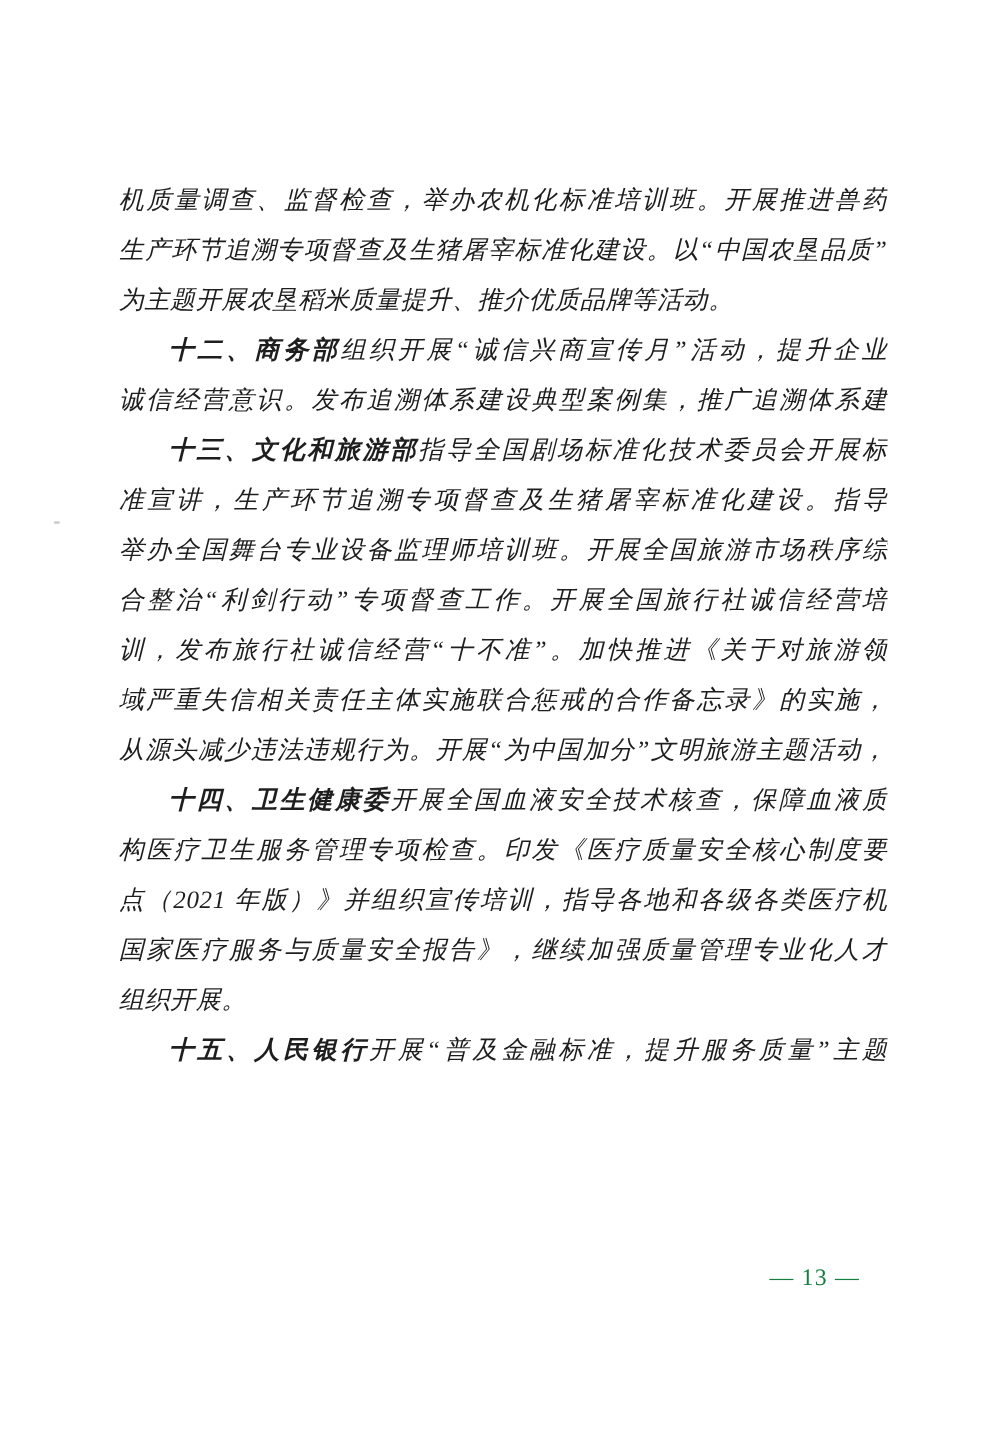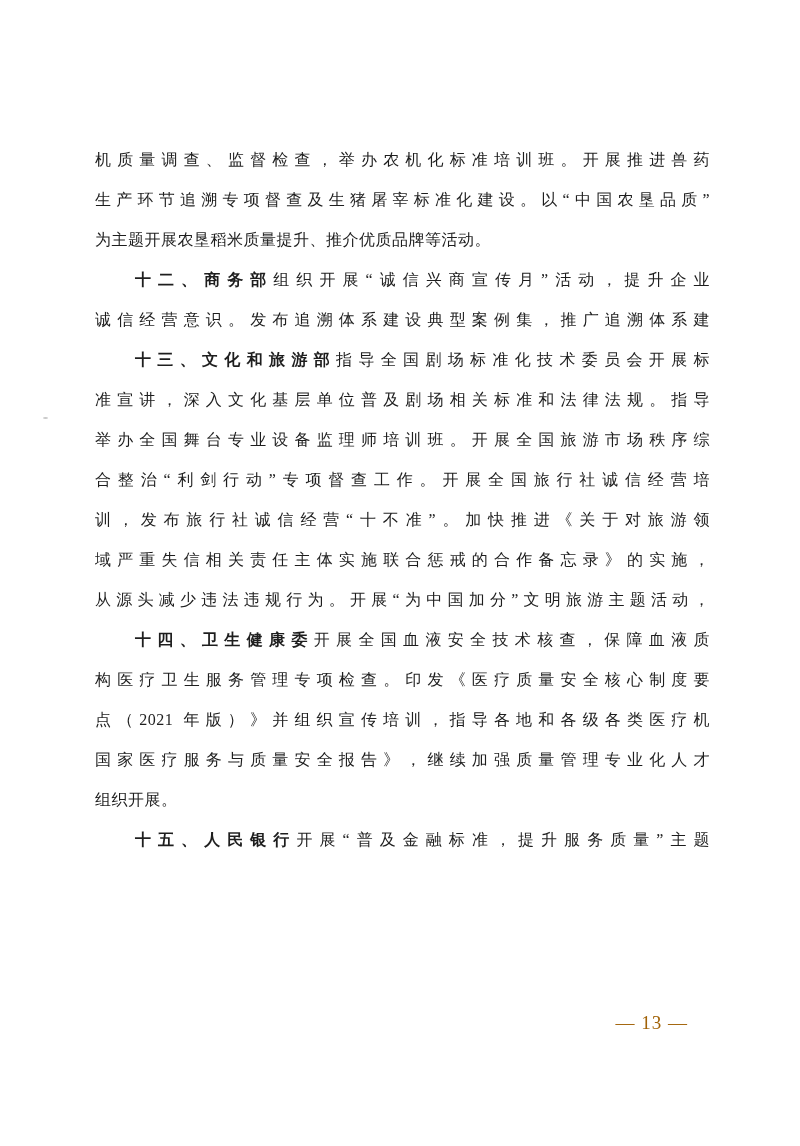--- a/index.html
+++ b/index.html
@@ -22,45 +22,46 @@
   }
   .text-column {
     position: absolute;
     left: 95px;
     top: 140px;
     width: 615px;
   }
   .line {
     height: 40px;
     line-height: 40px;
-    font-size: 16px;
+    font-size: 20px;
     text-align: justify;
     text-align-last: justify;
     text-justify: inter-character;
     overflow: hidden;
     letter-spacing: 0.5px;
+    font-style: italic;
   }
   .line.indent {
     padding-left: 40px;
   }
   .line.lastline {
     text-align: right;
     text-align-last: left;
   }
   .b {
     font-weight: bold;
     margin-top: 32px;
   }
   .page-number {
     position: absolute;
     top: 1008px;
     right: 112px;
     font-size: 19px;
     line-height: 30px;
-    color: #a16207;
+    color: #15803d;
     letter-spacing: 1px;
   }
   .scan-speck {
     position: absolute;
     left: 43px;
     top: 417px;
     width: 5px;
     height: 2px;
     background: #c9c9c9;
     border-radius: 50%;
@@ -76,21 +77,21 @@
         <div class="line"><span>机质量调查、监督检查，举办农机化标准培训班。开展推进兽药</span></div>
         <div class="line"><span>生产环节追溯专项督查及生猪屠宰标准化建设。以“中国农垦品质”</span></div>
         <div class="line lastline"><span>为主题开展农垦稻米质量提升、推介优质品牌等活动。</span></div>
       </div>
       <div>
         <div class="line indent"><span class="b">十二、商务部</span><span>组织开展“诚信兴商宣传月”活动，提升企业</span></div>
         <div class="line"><span>诚信经营意识。发布追溯体系建设典型案例集，推广追溯体系建</span></div>
       </div>
       <div>
         <div class="line indent"><span class="b">十三、文化和旅游部</span><span>指导全国剧场标准化技术委员会开展标</span></div>
-        <div class="line"><span>准宣讲，深入文化基层单位普及剧场相关标准和法律法规。指导</span></div>
+        <div class="line"><span>准宣讲，生产环节追溯专项督查及生猪屠宰标准化建设。指导</span></div>
         <div class="line"><span>举办全国舞台专业设备监理师培训班。开展全国旅游市场秩序综</span></div>
         <div class="line"><span>合整治“利剑行动”专项督查工作。开展全国旅行社诚信经营培</span></div>
         <div class="line"><span>训，发布旅行社诚信经营“十不准”。加快推进《关于对旅游领</span></div>
         <div class="line"><span>域严重失信相关责任主体实施联合惩戒的合作备忘录》的实施，</span></div>
         <div class="line"><span>从源头减少违法违规行为。开展“为中国加分”文明旅游主题活动，</span></div>
       </div>
       <div>
         <div class="line indent"><span class="b">十四、卫生健康委</span><span>开展全国血液安全技术核查，保障血液质</span></div>
         <div class="line"><span>构医疗卫生服务管理专项检查。印发《医疗质量安全核心制度要</span></div>
         <div class="line"><span>点（2021 年版）》并组织宣传培训，指导各地和各级各类医疗机</span></div>

